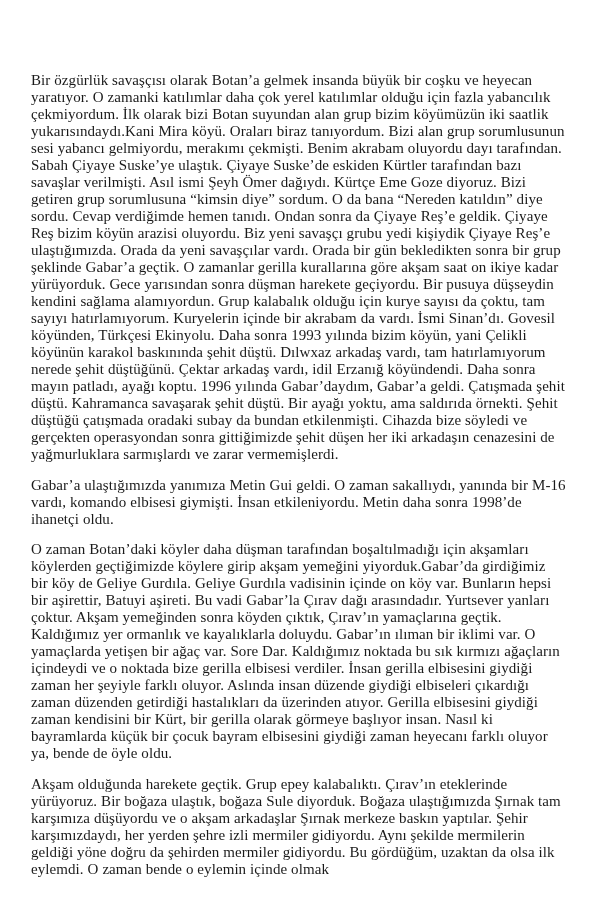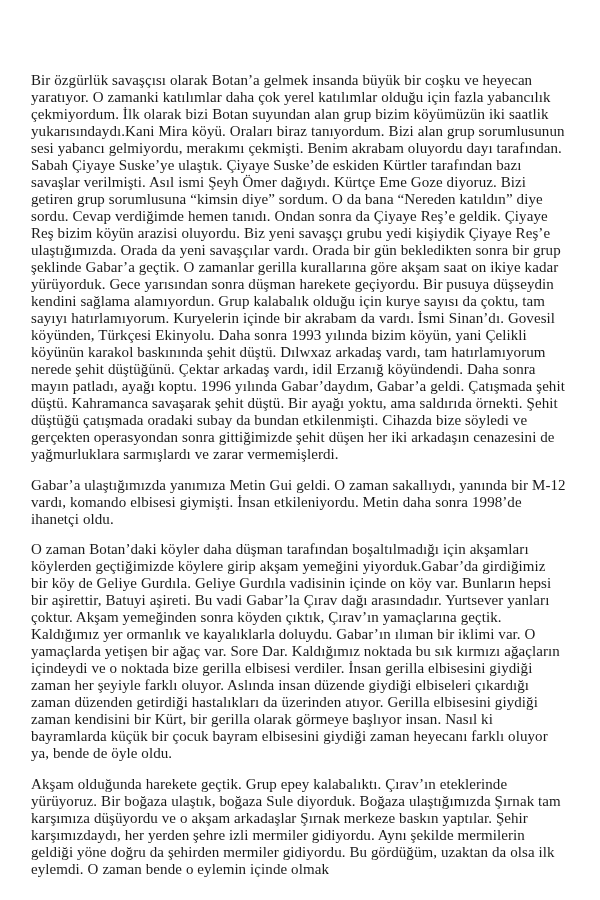--- a/index.html
+++ b/index.html
@@ -40,17 +40,17 @@
   .para:last-child {
     margin-bottom: 8px;
   }
 </style>
 </head>
 <body>
 
 <div class="page">
   <div class="doc-body">
     <p class="para">Bir özgürlük savaşçısı olarak Botan’a  gelmek insanda büyük bir coşku ve heyecan yaratıyor. O zamanki katılımlar daha çok yerel katılımlar olduğu için fazla yabancılık çekmiyordum. İlk olarak bizi Botan suyundan alan grup bizim köyümüzün  iki saatlik yukarısındaydı.Kani Mira köyü. Oraları biraz tanıyordum. Bizi alan grup sorumlusunun sesi yabancı gelmiyordu, merakımı çekmişti. Benim akrabam oluyordu dayı tarafından. Sabah Çiyaye Suske’ye ulaştık. Çiyaye Suske’de  eskiden Kürtler tarafından bazı savaşlar verilmişti. Asıl  ismi Şeyh Ömer dağıydı. Kürtçe Eme Goze diyoruz. Bizi getiren grup sorumlusuna  “kimsin diye” sordum.  O da bana “Nereden katıldın” diye sordu. Cevap verdiğimde hemen tanıdı. Ondan sonra da Çiyaye Reş’e geldik. Çiyaye Reş bizim köyün arazisi oluyordu. Biz yeni savaşçı grubu yedi kişiydik Çiyaye Reş’e ulaştığımızda. Orada da yeni savaşçılar vardı. Orada bir gün bekledikten sonra bir grup şeklinde Gabar’a geçtik. O zamanlar gerilla kurallarına göre akşam saat on ikiye kadar yürüyorduk.  Gece yarısından sonra düşman harekete geçiyordu.  Bir pusuya düşseydin kendini sağlama alamıyordun. Grup kalabalık olduğu için kurye sayısı da çoktu, tam sayıyı hatırlamıyorum. Kuryelerin içinde bir akrabam da vardı. İsmi Sinan’dı. Govesil köyünden, Türkçesi Ekinyolu. Daha sonra 1993 yılında bizim köyün, yani Çelikli  köyünün karakol baskınında  şehit düştü. Dılwxaz arkadaş vardı, tam hatırlamıyorum nerede şehit düştüğünü. Çektar arkadaş vardı, idil Erzanığ köyündendi. Daha sonra  mayın patladı, ayağı koptu. 1996 yılında  Gabar’daydım,  Gabar’a geldi. Çatışmada şehit düştü. Kahramanca savaşarak şehit düştü. Bir ayağı yoktu,  ama saldırıda  örnekti. Şehit düştüğü çatışmada oradaki subay da bundan etkilenmişti. Cihazda bize söyledi ve gerçekten operasyondan sonra gittiğimizde şehit düşen her iki arkadaşın cenazesini de yağmurluklara sarmışlardı ve zarar vermemişlerdi.</p>
-    <p class="para">Gabar’a  ulaştığımızda yanımıza Metin Gui  geldi. O zaman sakallıydı, yanında bir M-12 vardı, komando elbisesi giymişti. İnsan etkileniyordu. Metin daha sonra 1998’de ihanetçi oldu.</p>
+    <p class="para">Gabar’a  ulaştığımızda yanımıza Metin Gui  geldi. O zaman sakallıydı, yanında bir M-16 vardı, komando elbisesi giymişti. İnsan etkileniyordu. Metin daha sonra 1998’de ihanetçi oldu.</p>
     <p class="para">O zaman Botan’daki köyler daha düşman tarafından boşaltılmadığı için akşamları köylerden geçtiğimizde köylere girip akşam yemeğini yiyorduk.Gabar’da girdiğimiz bir köy de Geliye Gurdıla. Geliye Gurdıla vadisinin içinde on köy var. Bunların hepsi bir aşirettir, Batuyi aşireti. Bu vadi Gabar’la Çırav dağı arasındadır. Yurtsever yanları çoktur. Akşam yemeğinden sonra köyden çıktık, Çırav’ın yamaçlarına geçtik. Kaldığımız yer ormanlık ve kayalıklarla doluydu. Gabar’ın ılıman bir iklimi var. O yamaçlarda yetişen bir ağaç var. Sore Dar. Kaldığımız noktada bu sık kırmızı ağaçların içindeydi ve o noktada bize gerilla elbisesi verdiler. İnsan gerilla elbisesini giydiği zaman her şeyiyle farklı oluyor. Aslında insan düzende giydiği elbiseleri çıkardığı zaman düzenden getirdiği hastalıkları da üzerinden atıyor. Gerilla elbisesini giydiği zaman kendisini bir Kürt, bir gerilla olarak görmeye başlıyor insan. Nasıl ki bayramlarda küçük bir çocuk bayram elbisesini giydiği zaman heyecanı farklı oluyor ya, bende de öyle oldu.</p>
     <p class="para">Akşam olduğunda harekete geçtik. Grup epey kalabalıktı. Çırav’ın eteklerinde yürüyoruz. Bir boğaza ulaştık, boğaza Sule diyorduk. Boğaza ulaştığımızda Şırnak tam karşımıza düşüyordu ve o akşam arkadaşlar Şırnak merkeze baskın yaptılar. Şehir karşımızdaydı,  her yerden şehre izli mermiler gidiyordu. Aynı şekilde  mermilerin geldiği yöne doğru da şehirden mermiler gidiyordu. Bu gördüğüm, uzaktan da olsa ilk eylemdi. O zaman bende o eylemin içinde olmak</p>
   </div>
 </div>
 
 </body></html>

